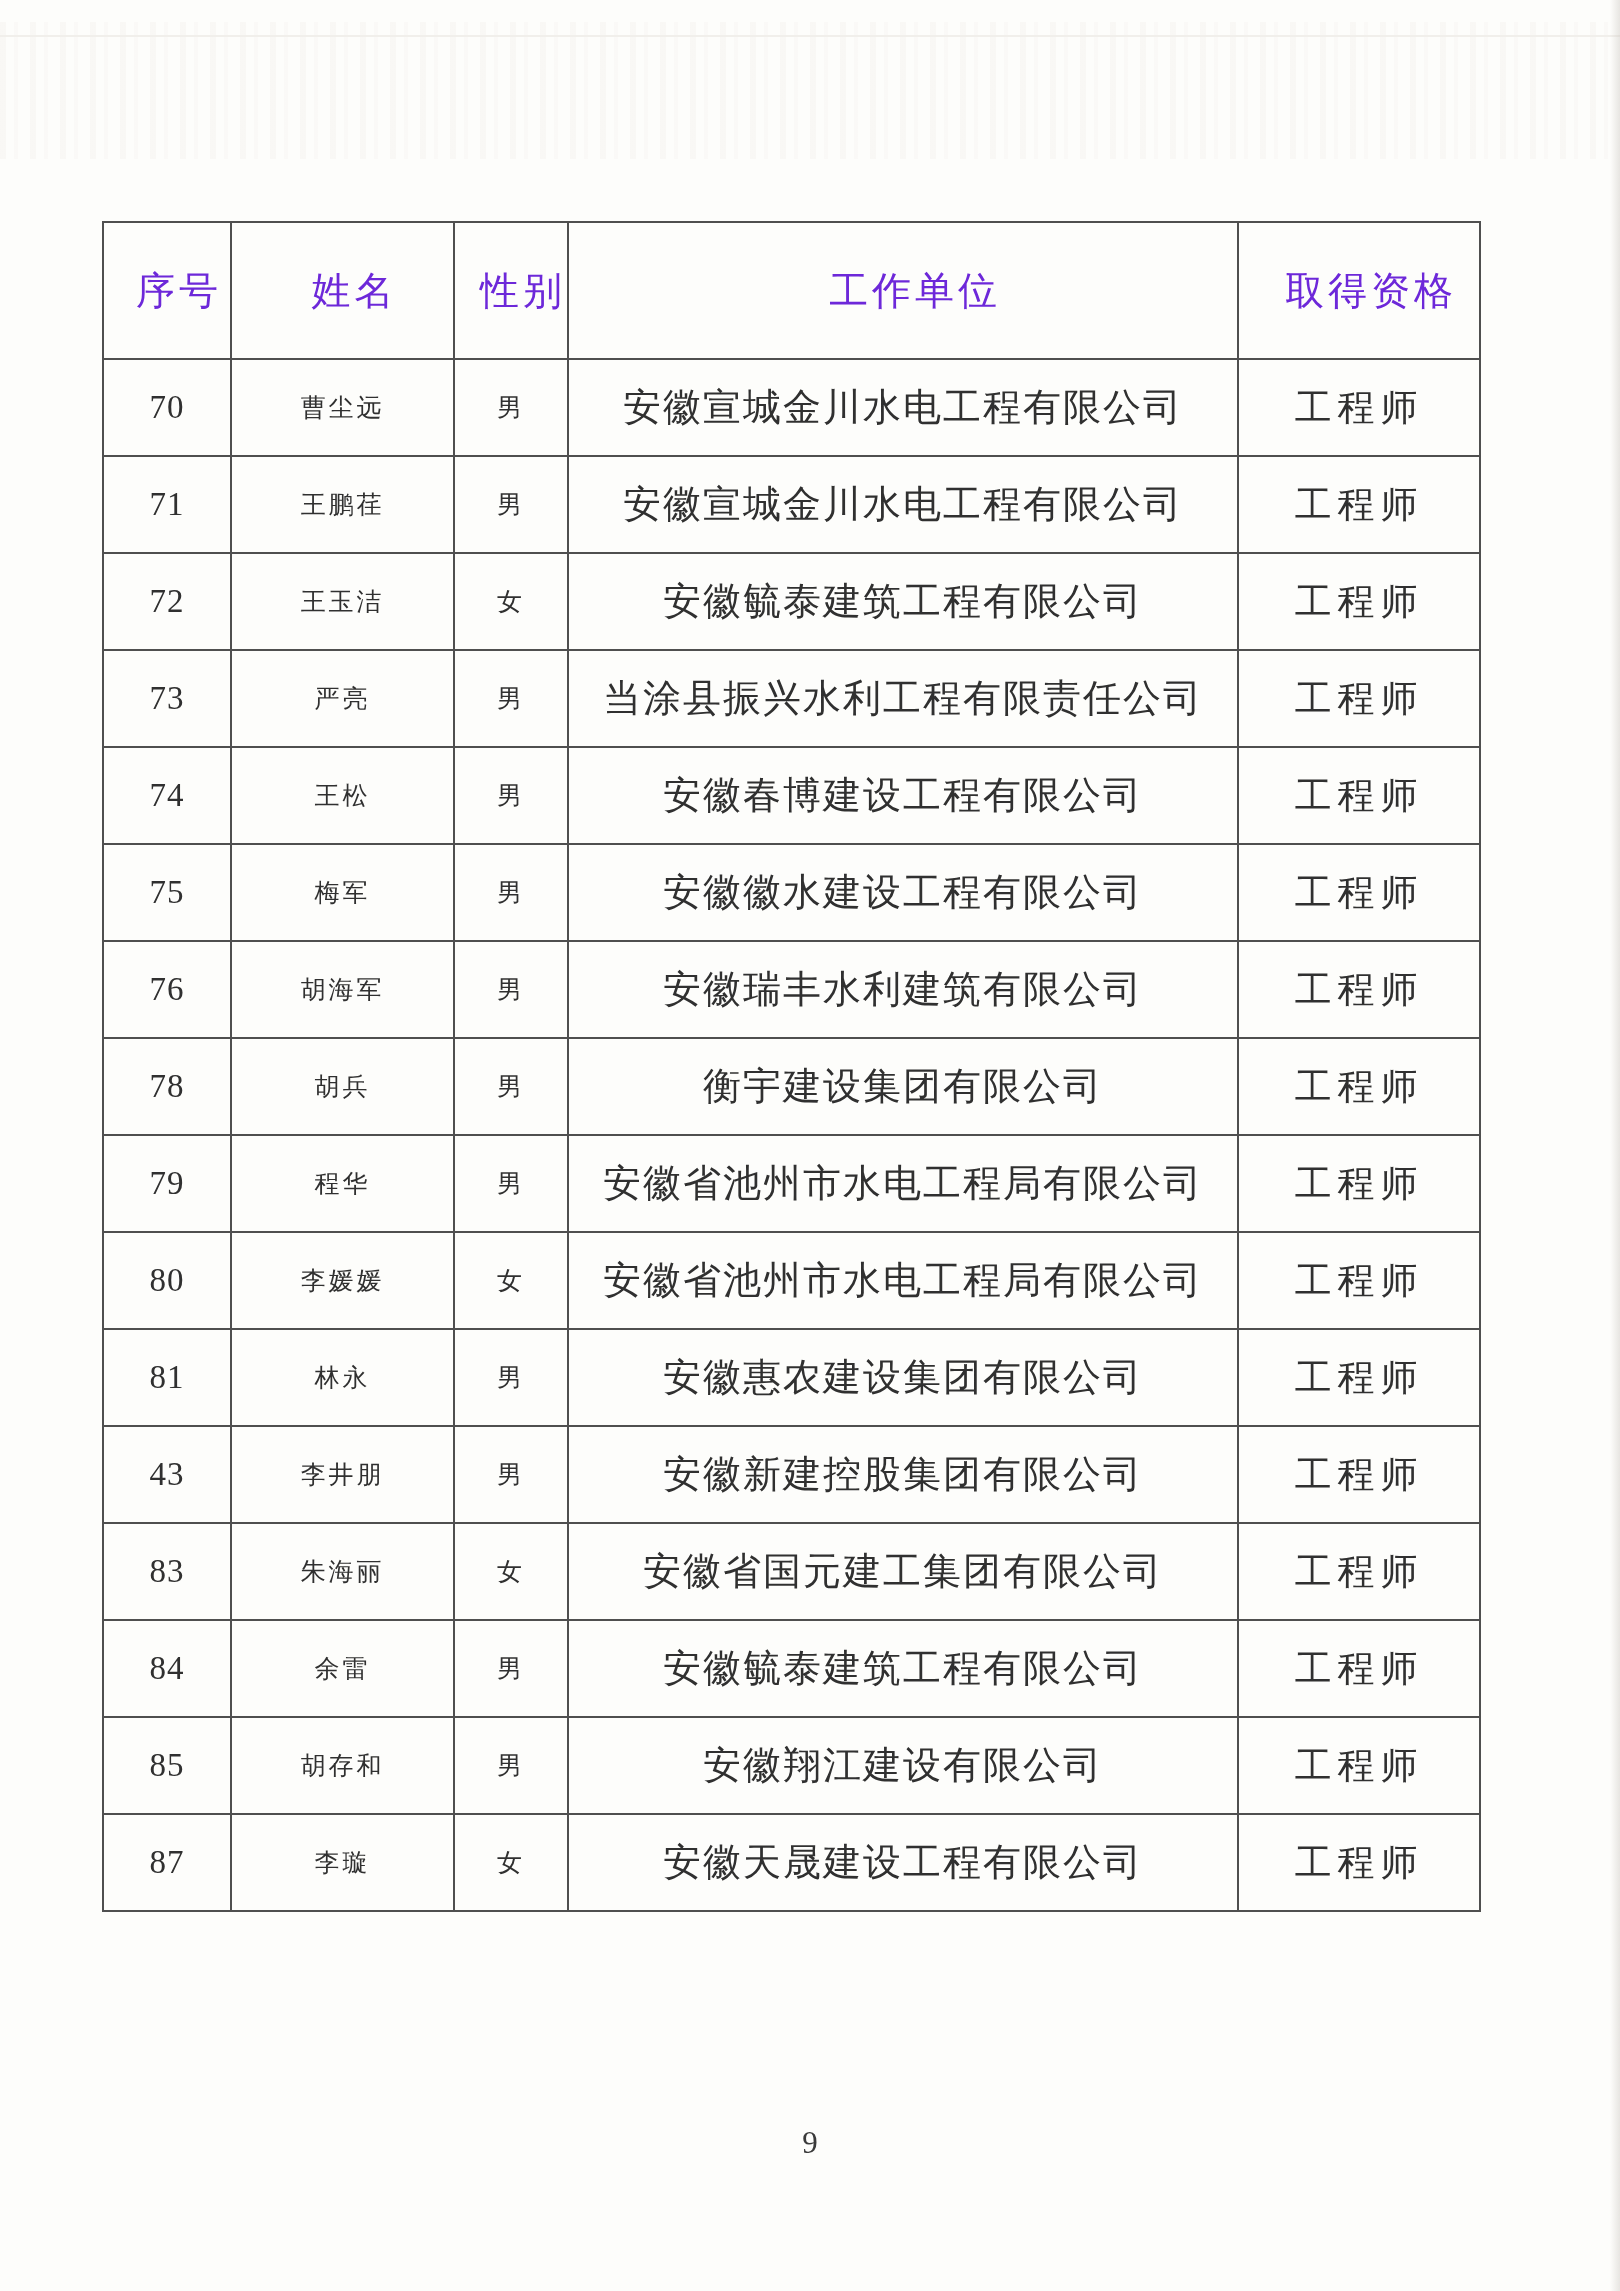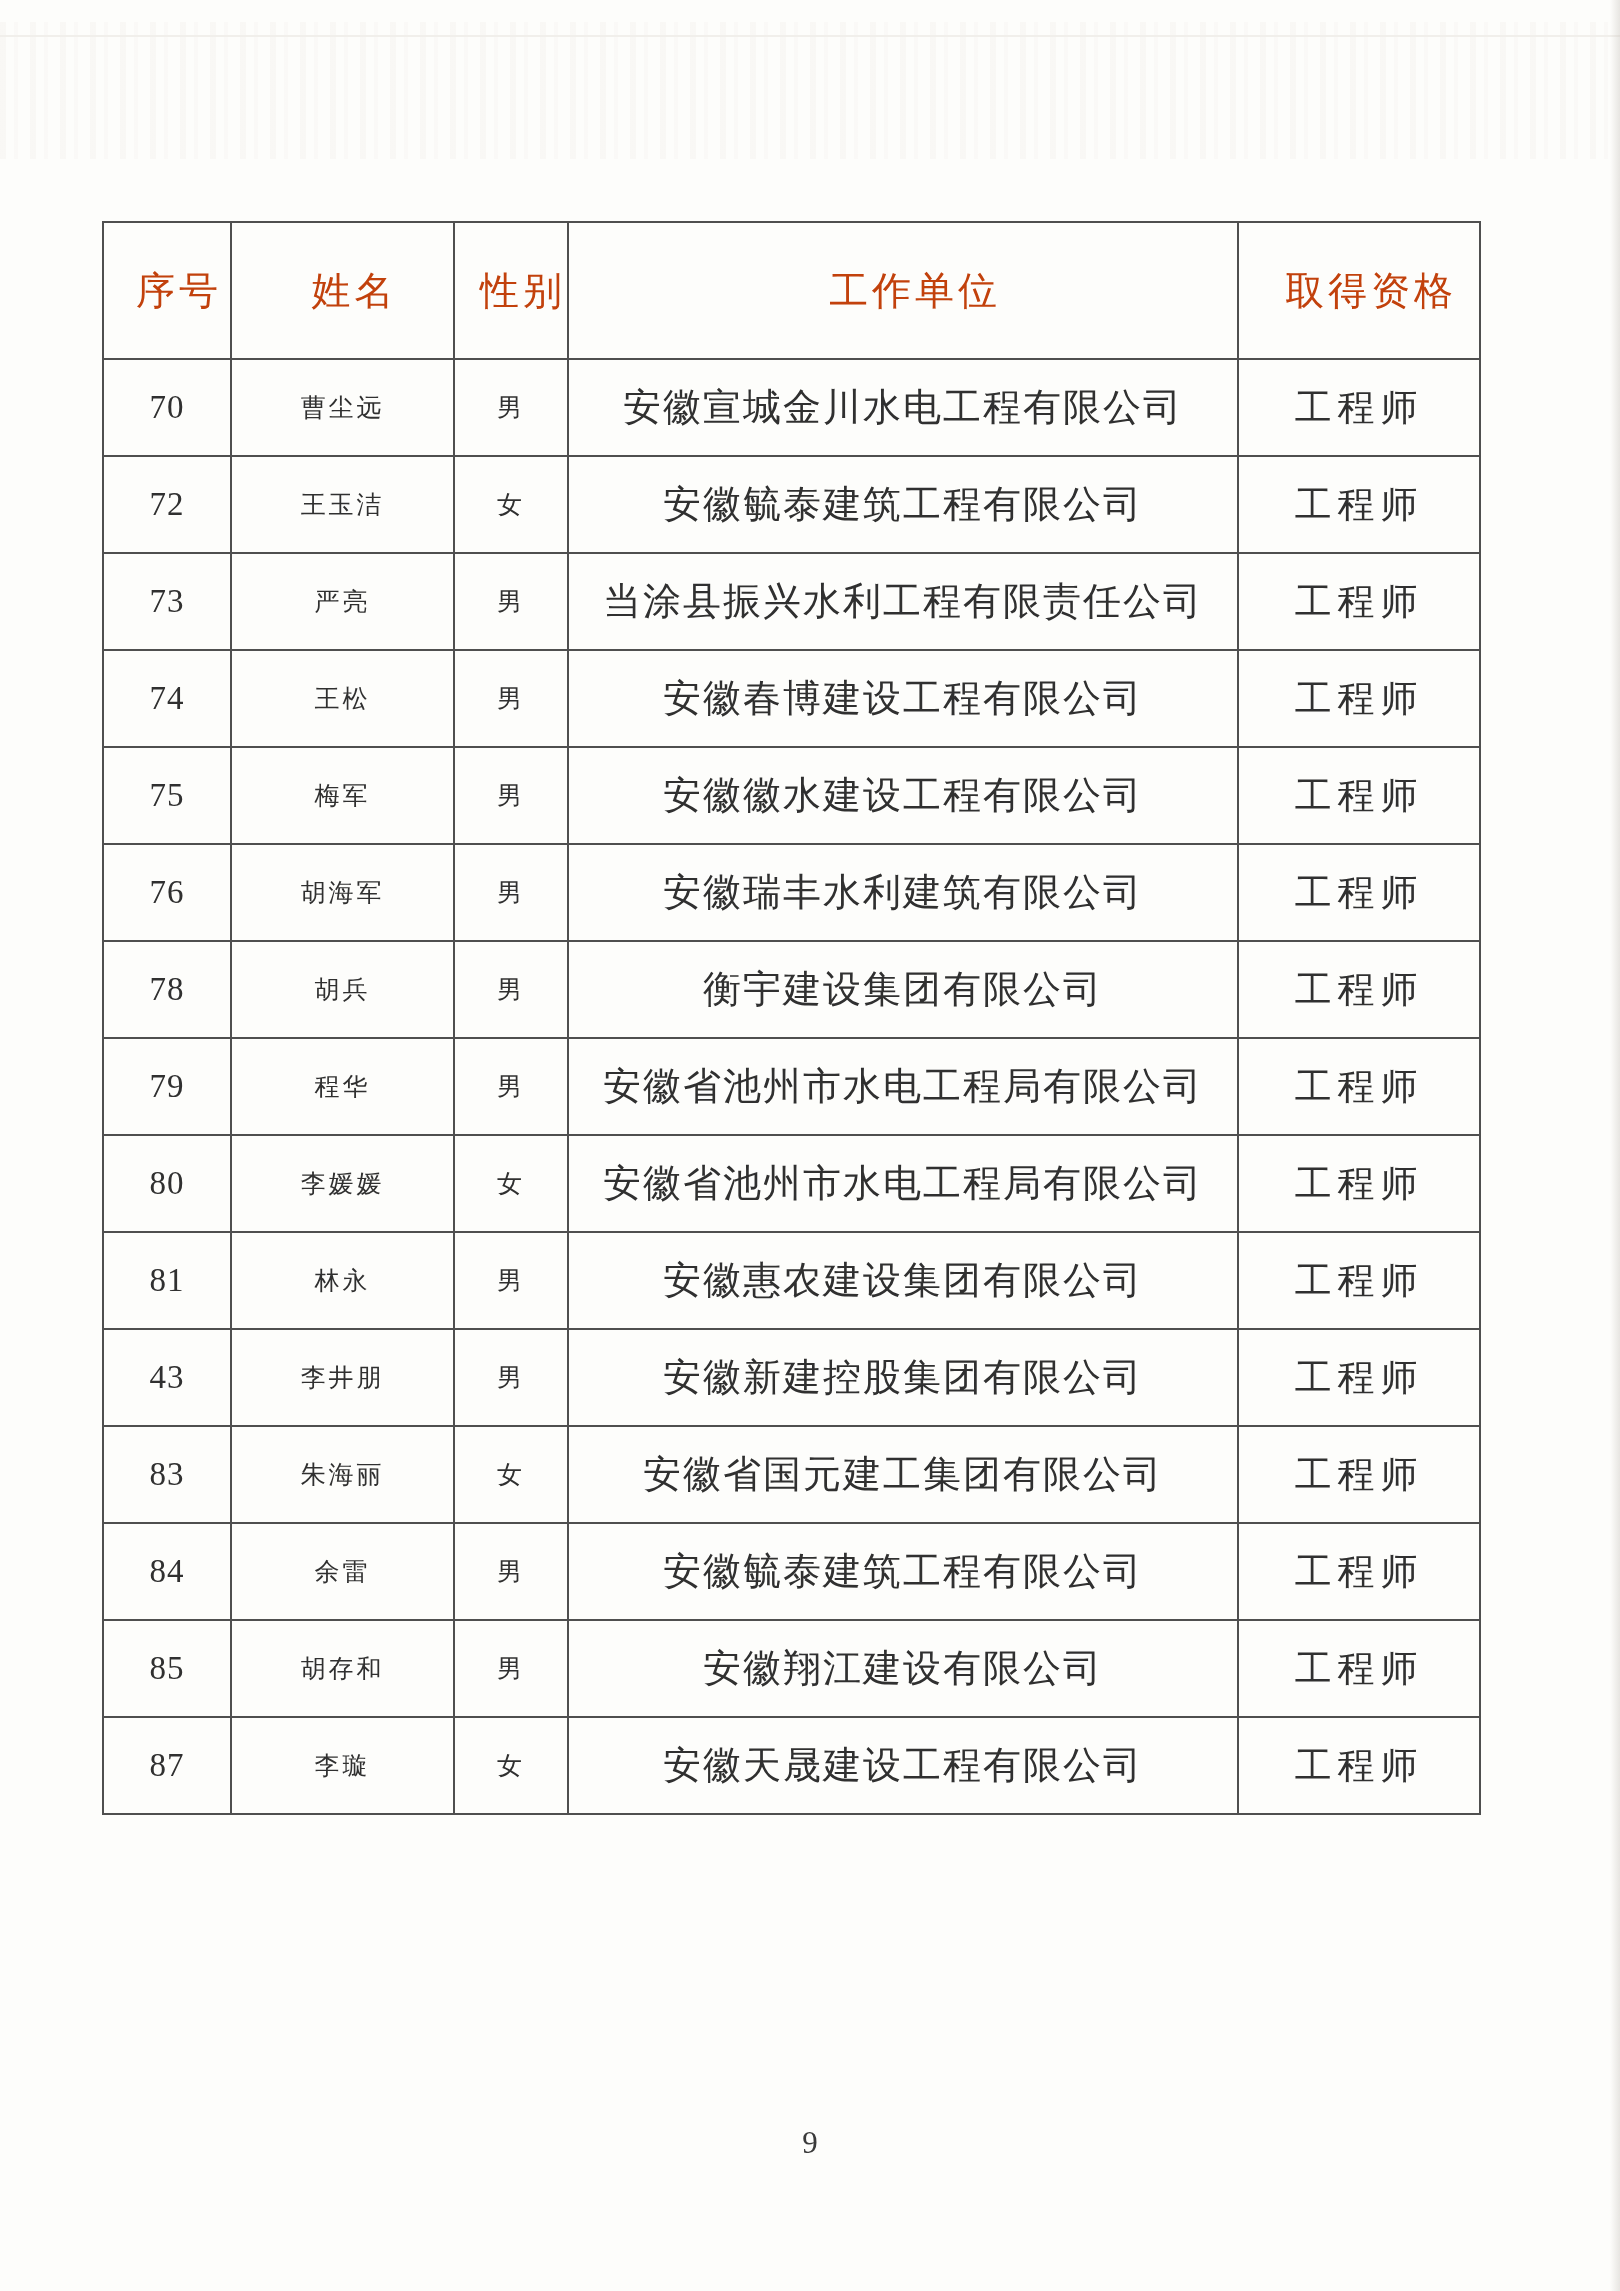--- a/index.html
+++ b/index.html
@@ -49,21 +49,21 @@
     text-align: center;
     vertical-align: middle;
     font-weight: normal;
     overflow: hidden;
     white-space: nowrap;
   }
   table.roster thead th {
     height: 137px;
     font-size: 39px;
     letter-spacing: 3.9px;
-    color: #c2410c;
+    color: #6d28d9;
     padding-left: 24px;
   }
   table.roster tbody td {
     height: 97px;
     font-size: 37px;
     letter-spacing: 2px;
     color: #303030;
   }
   table.roster tbody td.c-index {
     font-size: 33px;
@@ -121,20 +121,27 @@
     <tbody>
 
     <tr>
         <td class="c-index">70</td>
         <td class="c-name">曹尘远</td>
         <td class="c-gender">男</td>
         <td class="c-employer">安徽宣城金川水电工程有限公司</td>
         <td class="c-qual">工程师</td>
       </tr>
         <tr>
+        <td class="c-index">71</td>
+        <td class="c-name">王鹏荏</td>
+        <td class="c-gender">男</td>
+        <td class="c-employer">安徽宣城金川水电工程有限公司</td>
+        <td class="c-qual">工程师</td>
+      </tr>
+        <tr>
         <td class="c-index">72</td>
         <td class="c-name">王玉洁</td>
         <td class="c-gender">女</td>
         <td class="c-employer">安徽毓泰建筑工程有限公司</td>
         <td class="c-qual">工程师</td>
       </tr>
         <tr>
         <td class="c-index">73</td>
         <td class="c-name">严亮</td>
         <td class="c-gender">男</td>

